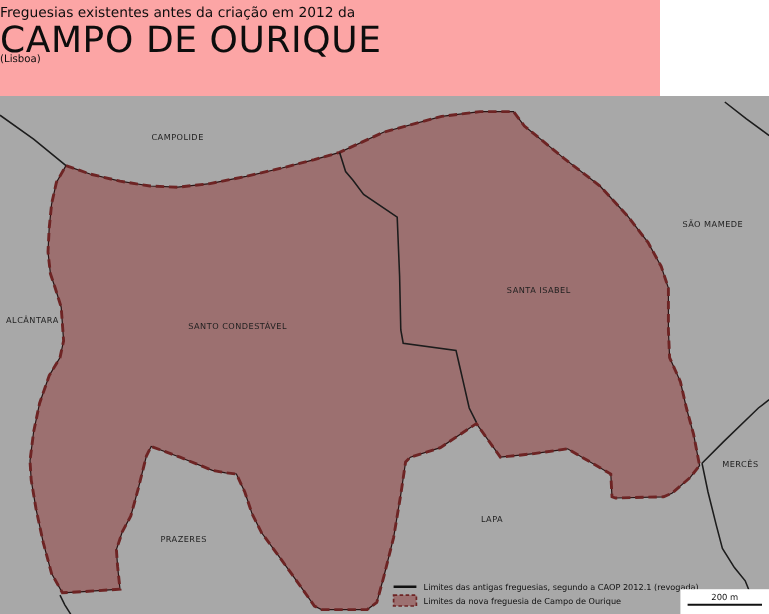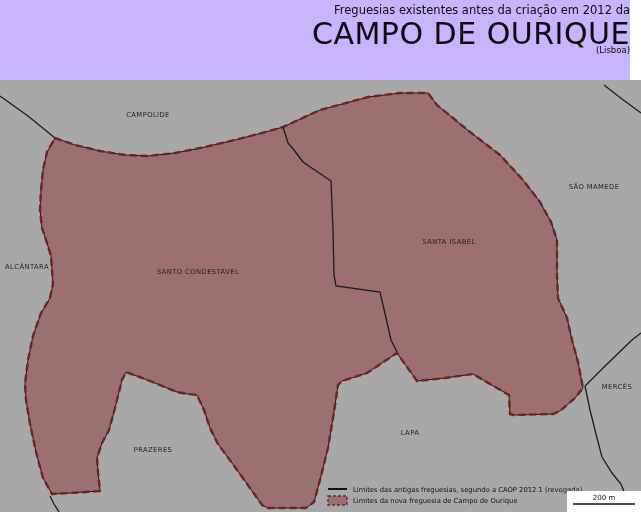--- a/index.html
+++ b/index.html
@@ -1,20 +1,20 @@
 <!DOCTYPE html>
 <html><head>
 <meta charset="utf-8">
 <style>
   html,body{margin:0;padding:0;background:#fff;}
   #stage{position:relative;width:641px;height:512px;overflow:hidden;
          font-family:"DejaVu Sans", sans-serif;background:#fff;}
   
-  #header{position:absolute;top:0;left:0;width:630px;height:80px;background:#c4b5fd;
-          text-align:right;color:#0d0d0d;z-index:2;}
+  #header{position:absolute;top:0;left:0;width:550px;height:80px;background:#fca5a5;
+          text-align:left;color:#0d0d0d;z-index:2;}
   .t-super{font-size:11.5px;margin-top:4px;line-height:13px;}
   .t-mid{font-size:21px;line-height:24px;margin-top:2px;}
   .t-main{font-size:30px;line-height:30px;margin-top:2px;letter-spacing:0.5px;}
   .t-sub{font-size:8.5px;line-height:9px;margin-top:-3px;}
   
   #mapsvg{position:absolute;top:0;left:0;z-index:1;}
   .map-label{font-size:6.8px;fill:#1f1f1f;letter-spacing:0.4px;}
   .legend-label{font-size:6.8px;fill:#111;}
   .scale-label{font-size:7px;fill:#111;}
 </style>

